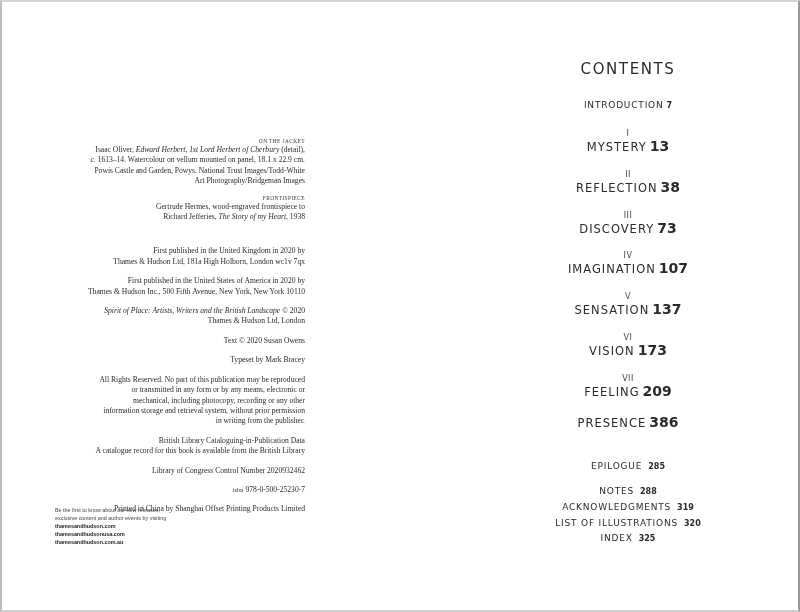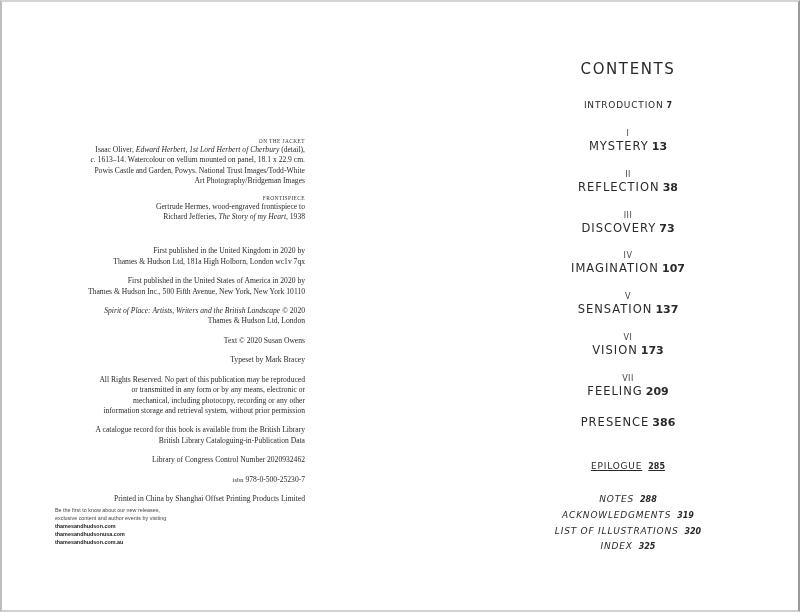--- a/index.html
+++ b/index.html
@@ -51,23 +51,23 @@
       margin: 0; line-height: 22px;
     }
     .toc-intro {
       margin-top: 19px; font-size: 9px; letter-spacing: 0.8px; line-height: 13px;
     }
     .pg { font-weight: bold; font-size: 8px; margin-left: 3px; letter-spacing: 0; }
     .chapters { margin-top: 8px; }
     .chapter { height: 40.8px; box-sizing: border-box; padding-top: 9px; }
     .chapter .num { font-size: 8px; line-height: 10px; letter-spacing: 0.5px; color: #444; }
     .chapter .name { font-size: 11.5px; line-height: 15px; letter-spacing: 1px; }
-    .chapter .name .pg { font-size: 11px; }
-    .epilogue { margin-top: 14px; font-size: 9px; letter-spacing: 0.8px; line-height: 13px; text-decoration: underline; }
-    .back { margin-top: 19px; font-style: italic; }
+    .chapter .name .pg { font-size: 14px; }
+    .epilogue { margin-top: 14px; font-size: 9px; letter-spacing: 0.8px; line-height: 13px; }
+    .back { margin-top: 11px; }
     .back .item { font-size: 9px; letter-spacing: 0.8px; line-height: 15.6px; }
     .back .item .pg { margin-left: 6px; }
     .epilogue .pg { margin-left: 6px; }
   </style>
 </head>
 <body>
 
 <div class="frame"></div>
 
 <div class="imprint">
@@ -102,25 +102,26 @@
   <div class="gap-m"></div>
   <p>Text © 2020 Susan Owens</p>
   <div class="gap-m"></div>
   <p>Typeset by Mark Bracey</p>
   <div class="gap-m"></div>
   <div>
     <p>All Rights Reserved. No part of this publication may be reproduced</p>
     <p>or transmitted in any form or by any means, electronic or</p>
     <p>mechanical, including photocopy, recording or any other</p>
     <p>information storage and retrieval system, without prior permission</p>
+    <p>in writing from the publisher.</p>
   </div>
   <div class="gap-m"></div>
   <div>
+    <p>British Library Cataloguing-in-Publication Data</p>
     <p>A catalogue record for this book is available from the British Library</p>
-    <p>British Library Cataloguing-in-Publication Data</p>
   </div>
   <div class="gap-m"></div>
   <p>Library of Congress Control Number 2020932462</p>
   <div class="gap-m"></div>
   <p><span class="smallcaps">isbn</span><span> 978-0-500-25230-7</span></p>
   <div class="gap-m"></div>
   <p>Printed in China by Shanghai Offset Printing Products Limited</p>
 </div>
 
 <div class="promo">

